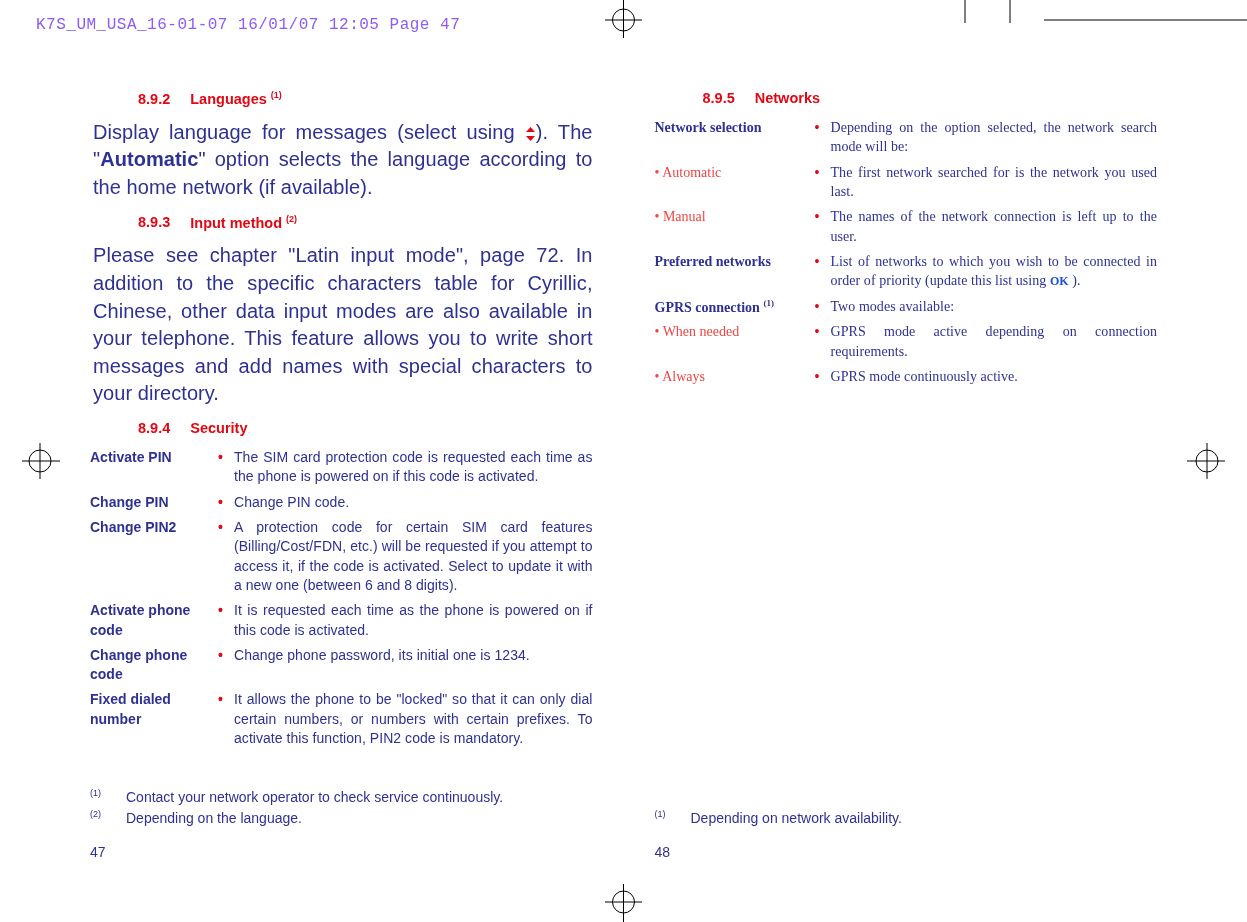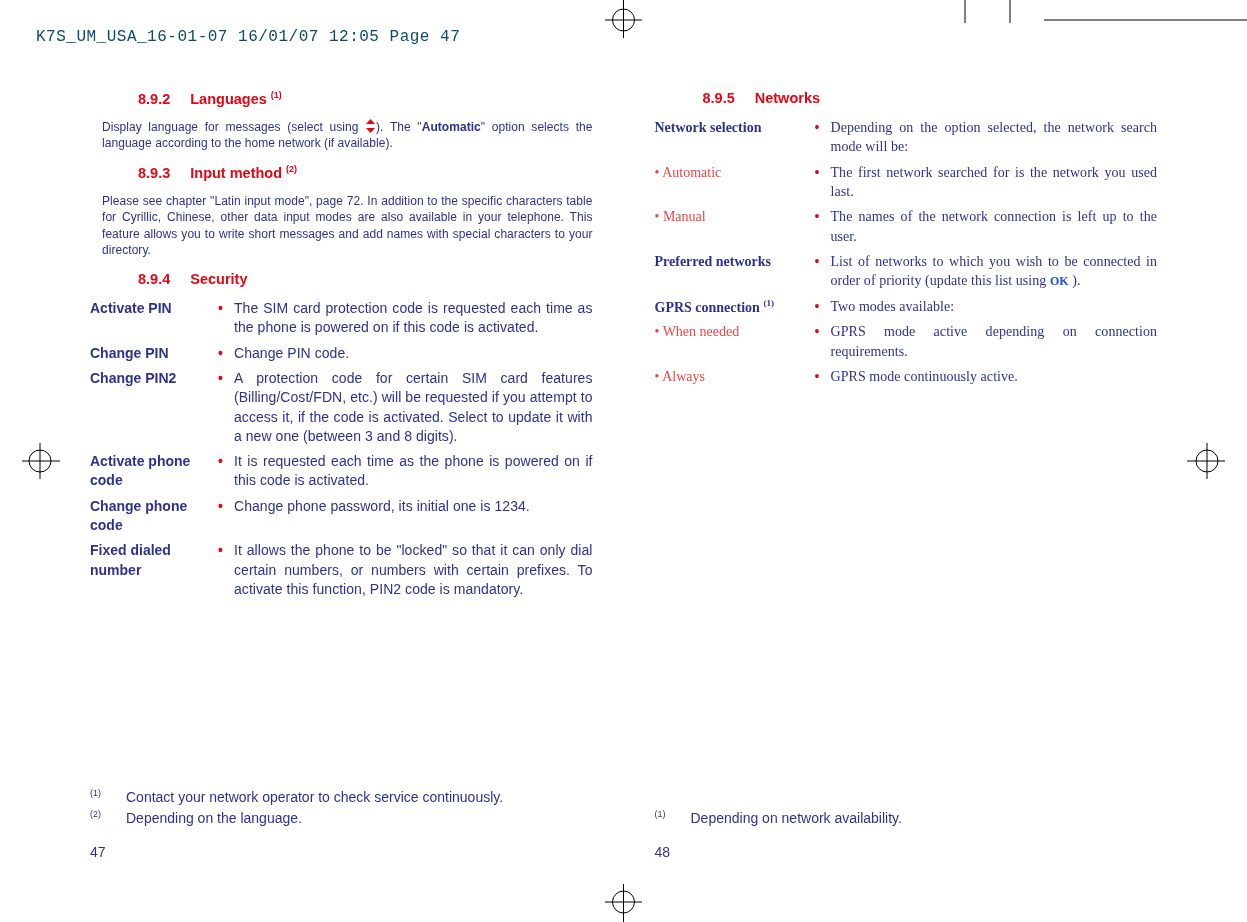--- a/index.html
+++ b/index.html
@@ -8,26 +8,26 @@
     width: 1247px;
     height: 922px;
     background: #fff;
     font-family: Verdana, Geneva, sans-serif;
     color: #2e3192;
     overflow: hidden;
     position: relative;
   }
   .print-header {
     position: absolute;
-    top: 28px;
+    top: 16px;
     left: 36px;
     font-family: "Courier New", monospace;
     font-size: 16px;
     letter-spacing: 0.5px;
-    color: #0c4a6e;
+    color: #8b5cf6;
   }
   .page-wrap {
     position: absolute;
     left: 90px;
     top: 90px;
     width: 1067px;
     height: 770px;
     display: flex;
     gap: 62px;
   }
@@ -37,23 +37,23 @@
   }
   .h3 {
     color: #e30613;
     font-weight: bold;
     font-size: 14.5px;
     margin: 0 0 12px 0;
   }
   .h3 .num { margin-right: 20px; padding-left: 48px; }
   .h3 sup { color: #e30613; font-size: 9px; vertical-align: super; }
   .body-text {
-    font-size: 12px;
+    font-size: 20px;
     line-height: 1.38;
-    margin: 0 0 12px 12px;
+    margin: 0 0 12px 3px;
     text-align: justify;
     letter-spacing: 0.05px;
   }
   .body-text .bold { font-weight: bold; }
   .dl {
     display: grid;
     grid-template-columns: 128px 14px 1fr;
     column-gap: 0;
     font-size: 14px;
     line-height: 1.38;
@@ -189,21 +189,21 @@
       <div class="desc">The SIM card protection code is requested each time as the phone is powered on if this code is activated.</div>
       <div class="row-gap"></div>
 
       <div class="term">Change PIN</div>
       <div class="bullet">•</div>
       <div class="desc">Change PIN code.</div>
       <div class="row-gap"></div>
 
       <div class="term">Change PIN2</div>
       <div class="bullet">•</div>
-      <div class="desc">A protection code for certain SIM card features (Billing/Cost/FDN, etc.) will be requested if you attempt to access it, if the code is activated. Select to update it with a new one (between 3 and 8 digits).</div>
+      <div class="desc">A protection code for certain SIM card features (Billing/Cost/FDN, etc.) will be requested if you attempt to access it, if the code is activated. Select to update it with a new one (between 6 and 8 digits).</div>
       <div class="row-gap"></div>
 
       <div class="term">Activate phone code</div>
       <div class="bullet">•</div>
       <div class="desc">It is requested each time as the phone is powered on if this code is activated.</div>
       <div class="row-gap"></div>
 
       <div class="term">Change phone code</div>
       <div class="bullet">•</div>
       <div class="desc">Change phone password, its initial one is 1234.</div>

